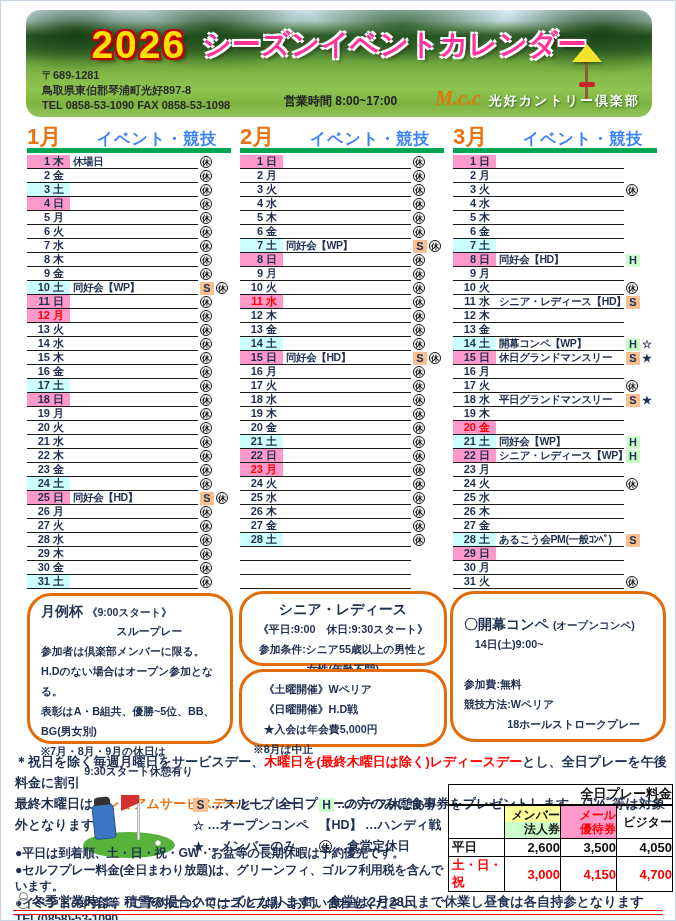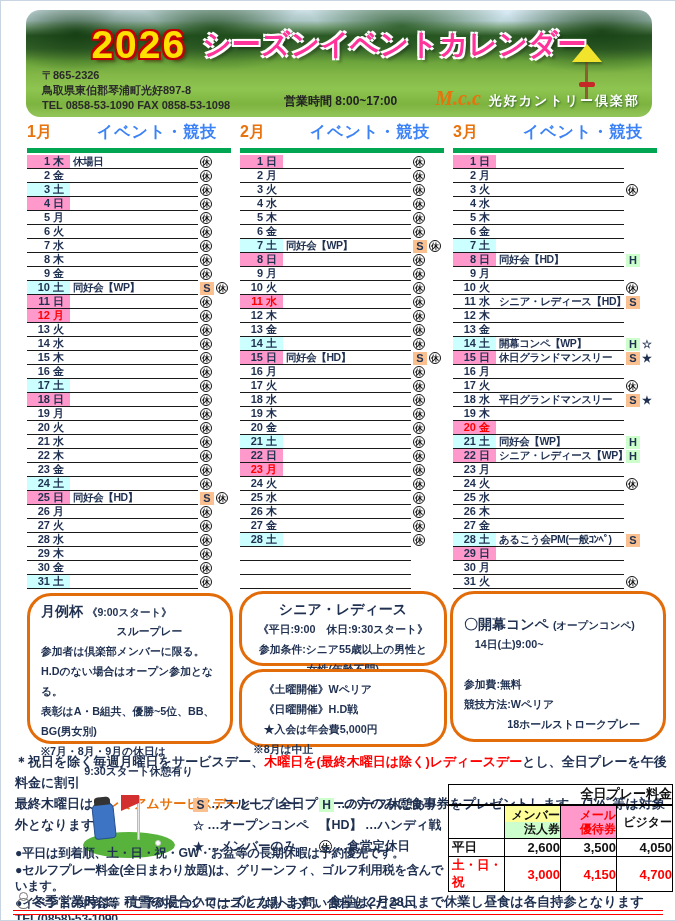--- a/index.html
+++ b/index.html
@@ -33,21 +33,21 @@
   .flag .pole { position:absolute; left:15px; top:10px; width:3px; height:46px; background:#8a5f32; }
   .flag .pennant { position:absolute; left:2px; top:0; width:0; height:0;
     border-left:15px solid transparent; border-right:15px solid transparent; border-bottom:18px solid #f2e42c;
     filter:drop-shadow(1px 2px 1px rgba(0,0,0,.3)); }
   .flag .stripe { position:absolute; left:9px; top:38px; width:16px; height:5px; background:#c62828; border-radius:2px; }
 
   
   .cal { position:absolute; left:26px; top:121px; display:flex; gap:9px; }
   .month { width:204px; }
   .mh { display:flex; align-items:baseline; height:24px; }
-  .mname { width:56px; font-size:16px; font-weight:bold; color:#E8720C; }
+  .mname { width:56px; font-size:22px; font-weight:bold; color:#E8720C; }
   .mlabel { flex:1; text-align:center; font-size:16px; font-weight:bold; color:#3b82f6; letter-spacing:1px; }
   .gbar { height:5px; background:#00A651; margin:2px 0 2px; }
   .row { display:flex; height:14px; font-weight:bold; }
   .dline { display:flex; width:171px; border-bottom:1.4px solid #1a1a1a; }
   .dnum { width:26px; text-align:right; padding-right:3px; font-size:11px; line-height:13px; }
   .ddow { width:17px; font-size:11px; line-height:13px; }
   .dev  { flex:1; padding-left:3px; font-size:10.5px; line-height:13px; letter-spacing:-0.4px;
           white-space:nowrap; overflow:hidden; }
   .hl-pink .dnum, .hl-pink .ddow { background:#FF99CC; }
   .hl-cyan .dnum, .hl-cyan .ddow { background:#CCFFFF; }
@@ -128,21 +128,21 @@
   <div class="photo">
     <div class="title-row">
       <span class="year">2026</span><span class="jtitle">シーズンイベントカレンダー</span>
     </div>
     <div class="flag">
       <span class="pole"></span>
         <span class="pennant"></span>
         <span class="stripe"></span>
     </div>
     <div class="addr">
-      <div>〒865-2326</div>
+      <div>〒689-1281</div>
       <div>鳥取県東伯郡琴浦町光好897-8</div>
       <div>TEL 0858-53-1090  FAX 0858-53-1098</div>
     </div>
     <div class="hours">営業時間  8:00~17:00</div>
     <div class="logo-row">
       <span class="mcc">M.c.c</span><span class="club">光好カントリー倶楽部</span>
     </div>
   </div>
 
   <div class="cal">

